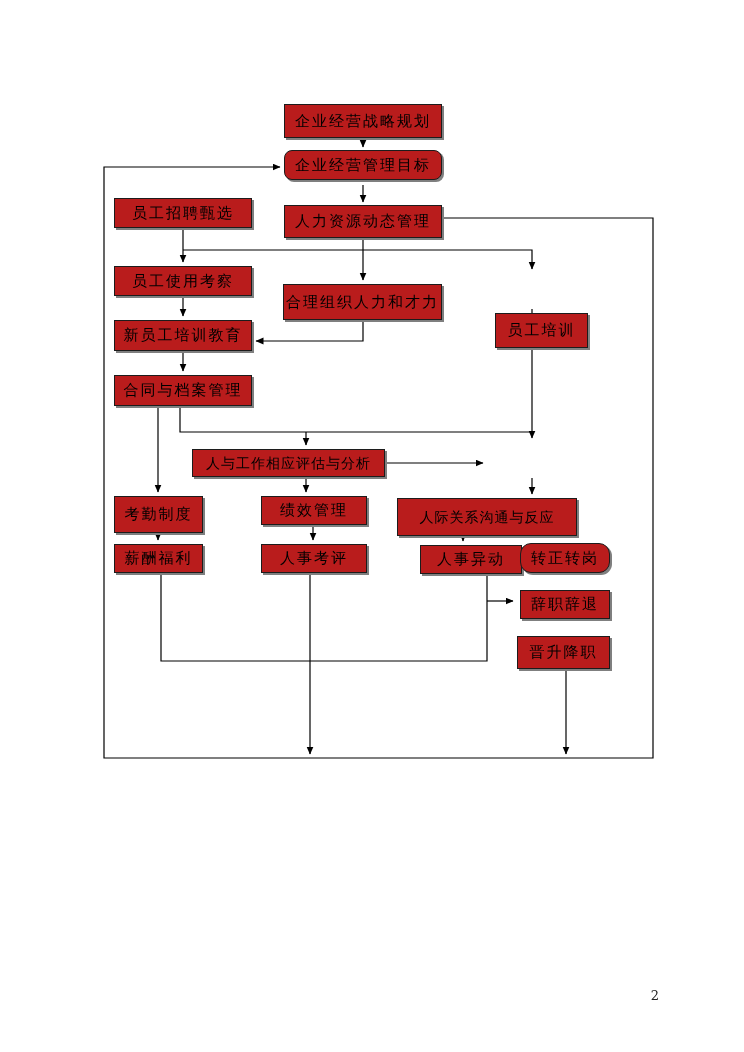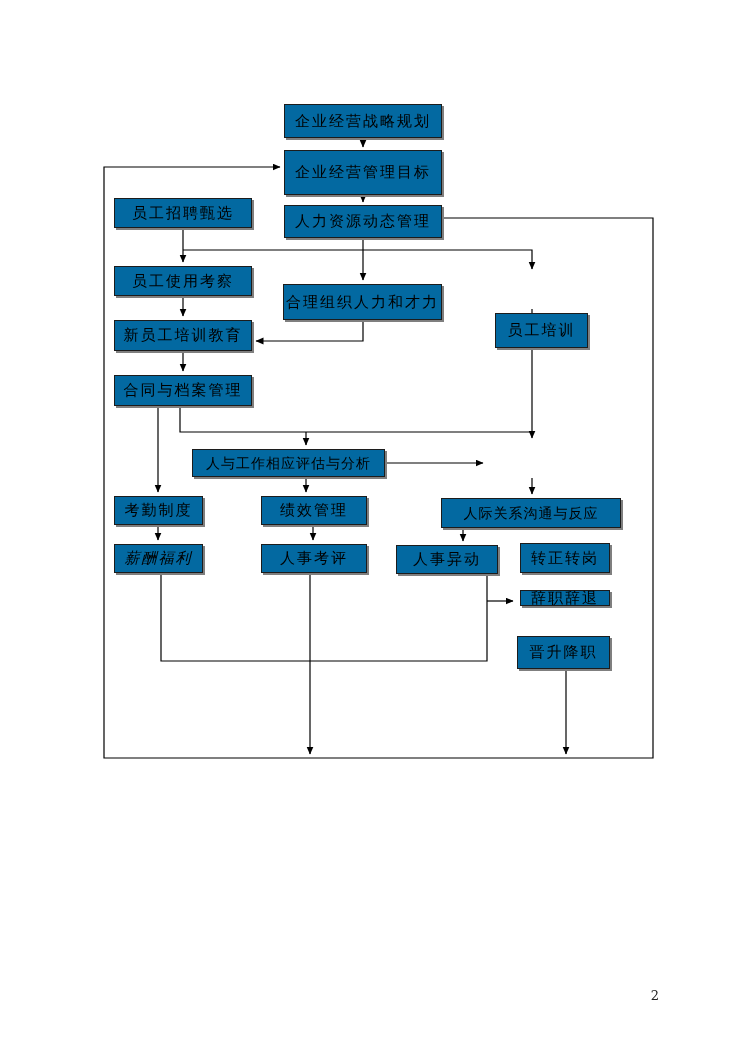--- a/index.html
+++ b/index.html
@@ -4,21 +4,21 @@
 <style>
   html,body{margin:0;padding:0;}
   body{
     width:744px;height:1052px;background:#ffffff;position:relative;
     font-family:"DejaVu Serif","Liberation Serif",serif;overflow:hidden;
   }
   #page{position:absolute;left:0;top:0;width:744px;height:1052px;background:#ffffff;}
   #wires{position:absolute;left:0;top:0;width:744px;height:1052px;}
   .node{
     position:absolute;
-    background:#0369a1;
+    background:#b91c1c;
     border:1px solid #1c1c1c;
     box-shadow:2px 2px 0 #7f7f7f;
     display:flex;align-items:center;justify-content:center;
     font-size:15px;letter-spacing:2px;color:#000;
     box-sizing:border-box;white-space:nowrap;
     text-align:center;line-height:1;
   }
   .node.small{font-size:14px;letter-spacing:1px;}
   #page-number{
     position:absolute;left:640px;top:988px;width:30px;
@@ -80,33 +80,33 @@
 
       <polyline points="161,574 161,661 487,661 487,575"></polyline>
 
       <line x1="487" y1="601" x2="513" y2="601" marker-end="url(#arr)"></line>
 
       <line x1="566" y1="670" x2="566" y2="754" marker-end="url(#arr)"></line>
     </g>
   </svg>
 
   <div class="node" style="left:284px;top:104px;width:158px;height:34px;">企业经营战略规划</div>
-  <div class="node" style="left:284px;top:150px;width:158px;height:45px;">企业经营管理目标</div>
+  <div class="node" style="left:284px;top:150px;width:158px;height:30px;border-radius:8px;">企业经营管理目标</div>
   <div class="node" style="left:114px;top:198px;width:138px;height:30px;">员工招聘甄选</div>
   <div class="node" style="left:284px;top:205px;width:158px;height:33px;">人力资源动态管理</div>
   <div class="node" style="left:114px;top:266px;width:138px;height:30px;">员工使用考察</div>
   <div class="node" style="left:283px;top:284px;width:159px;height:36px;">合理组织人力和才力</div>
   <div class="node" style="left:495px;top:273px;width:93px;height:35px;margin-top:40px;">员工培训</div>
   <div class="node" style="left:114px;top:320px;width:138px;height:31px;">新员工培训教育</div>
   <div class="node" style="left:114px;top:375px;width:138px;height:31px;">合同与档案管理</div>
   <div class="node small" style="left:192px;top:449px;width:193px;height:28px;">人与工作相应评估与分析</div>
-  <div class="node" style="left:114px;top:496px;width:89px;height:29px;">考勤制度</div>
+  <div class="node" style="left:114px;top:496px;width:89px;height:37px;">考勤制度</div>
   <div class="node" style="left:261px;top:496px;width:106px;height:29px;">绩效管理</div>
-  <div class="node small" style="left:397px;top:498px;width:180px;height:30px;margin-left:44px;">人际关系沟通与反应</div>
-  <div class="node" style="left:114px;top:544px;width:89px;height:29px;font-style:italic;">薪酬福利</div>
+  <div class="node small" style="left:397px;top:498px;width:180px;height:38px;">人际关系沟通与反应</div>
+  <div class="node" style="left:114px;top:544px;width:89px;height:29px;">薪酬福利</div>
   <div class="node" style="left:261px;top:544px;width:106px;height:29px;">人事考评</div>
-  <div class="node" style="left:396px;top:545px;width:102px;height:29px;">人事异动</div>
-  <div class="node" style="left:520px;top:543px;width:90px;height:30px;">转正转岗</div>
-  <div class="node" style="left:520px;top:590px;width:90px;height:16px;">辞职辞退</div>
+  <div class="node" style="left:420px;top:545px;width:102px;height:29px;">人事异动</div>
+  <div class="node" style="left:520px;top:543px;width:90px;height:30px;border-radius:11px;">转正转岗</div>
+  <div class="node" style="left:520px;top:590px;width:90px;height:29px;">辞职辞退</div>
   <div class="node" style="left:517px;top:636px;width:93px;height:33px;">晋升降职</div>
 
   <div id="page-number">2</div>
 </div>
 
 </body></html>

